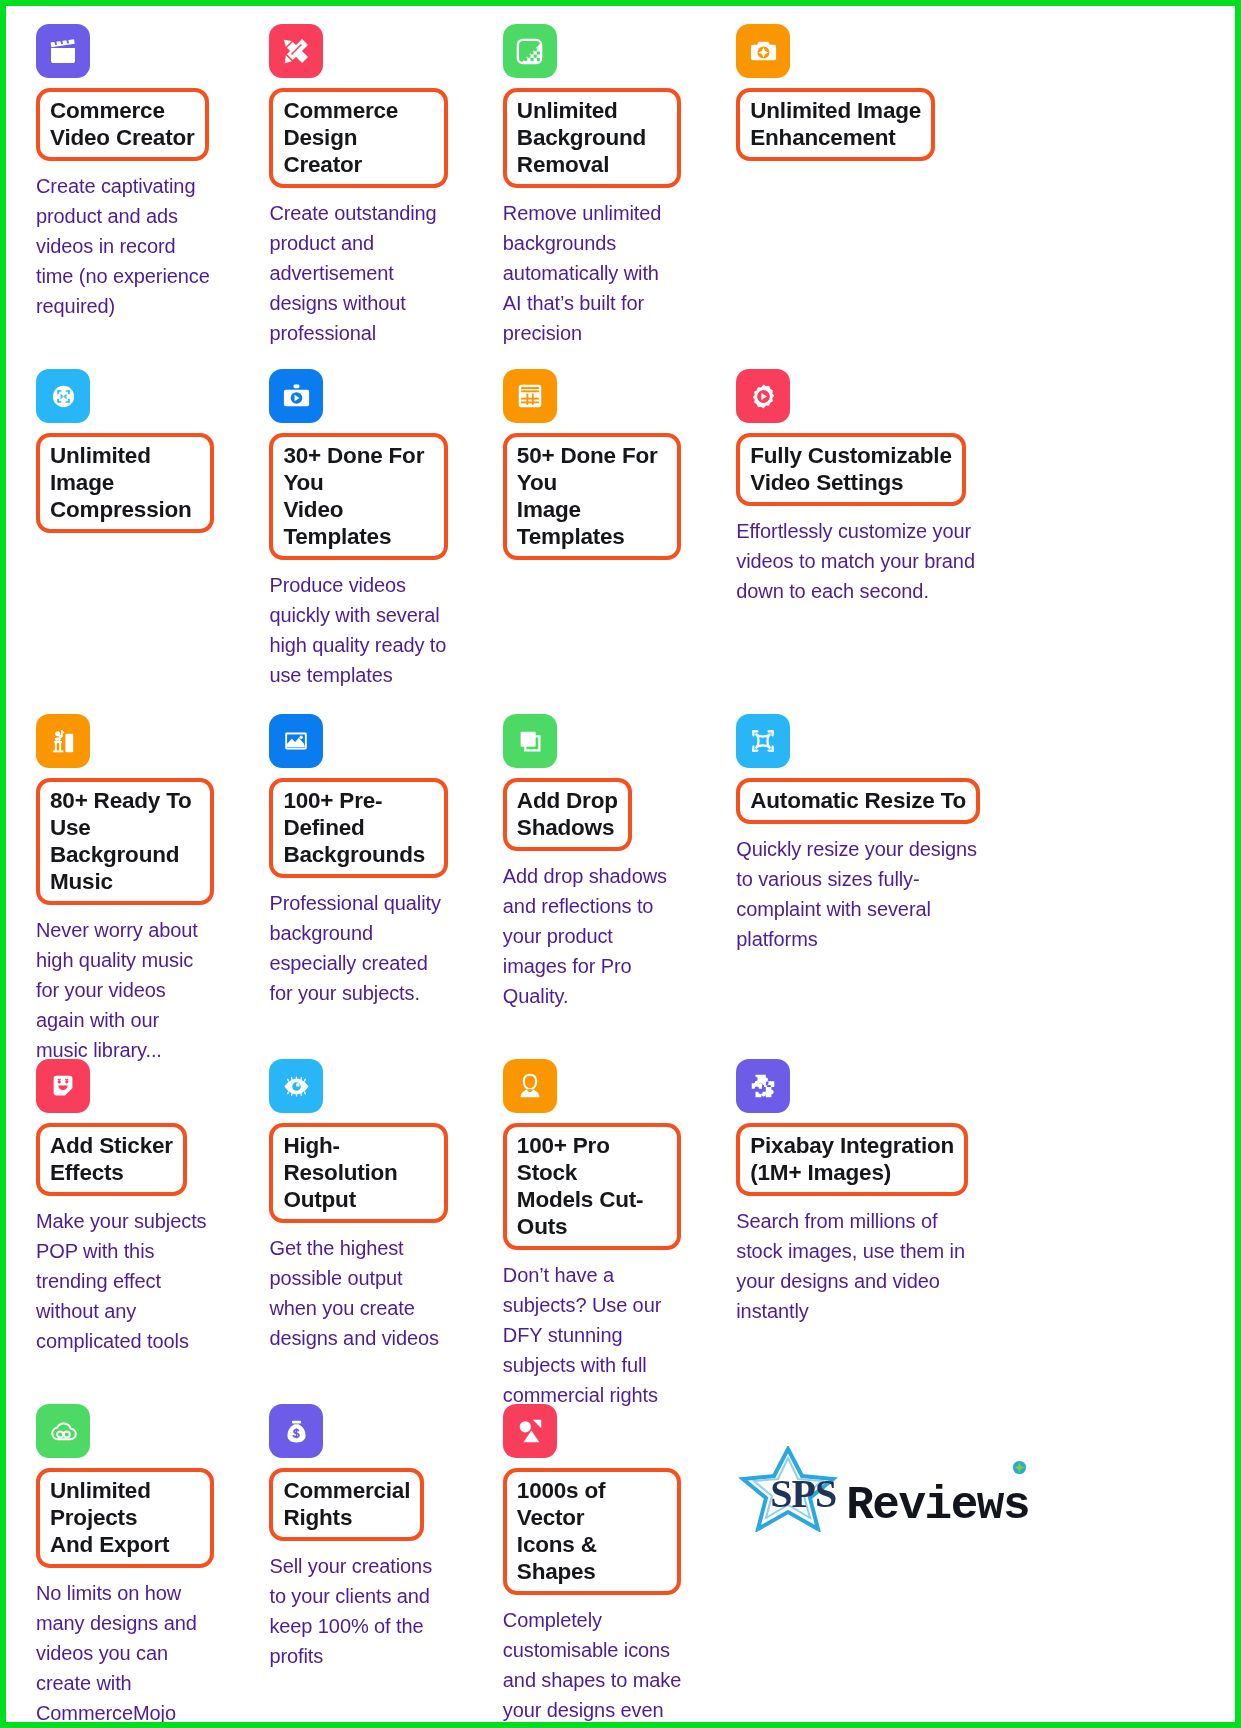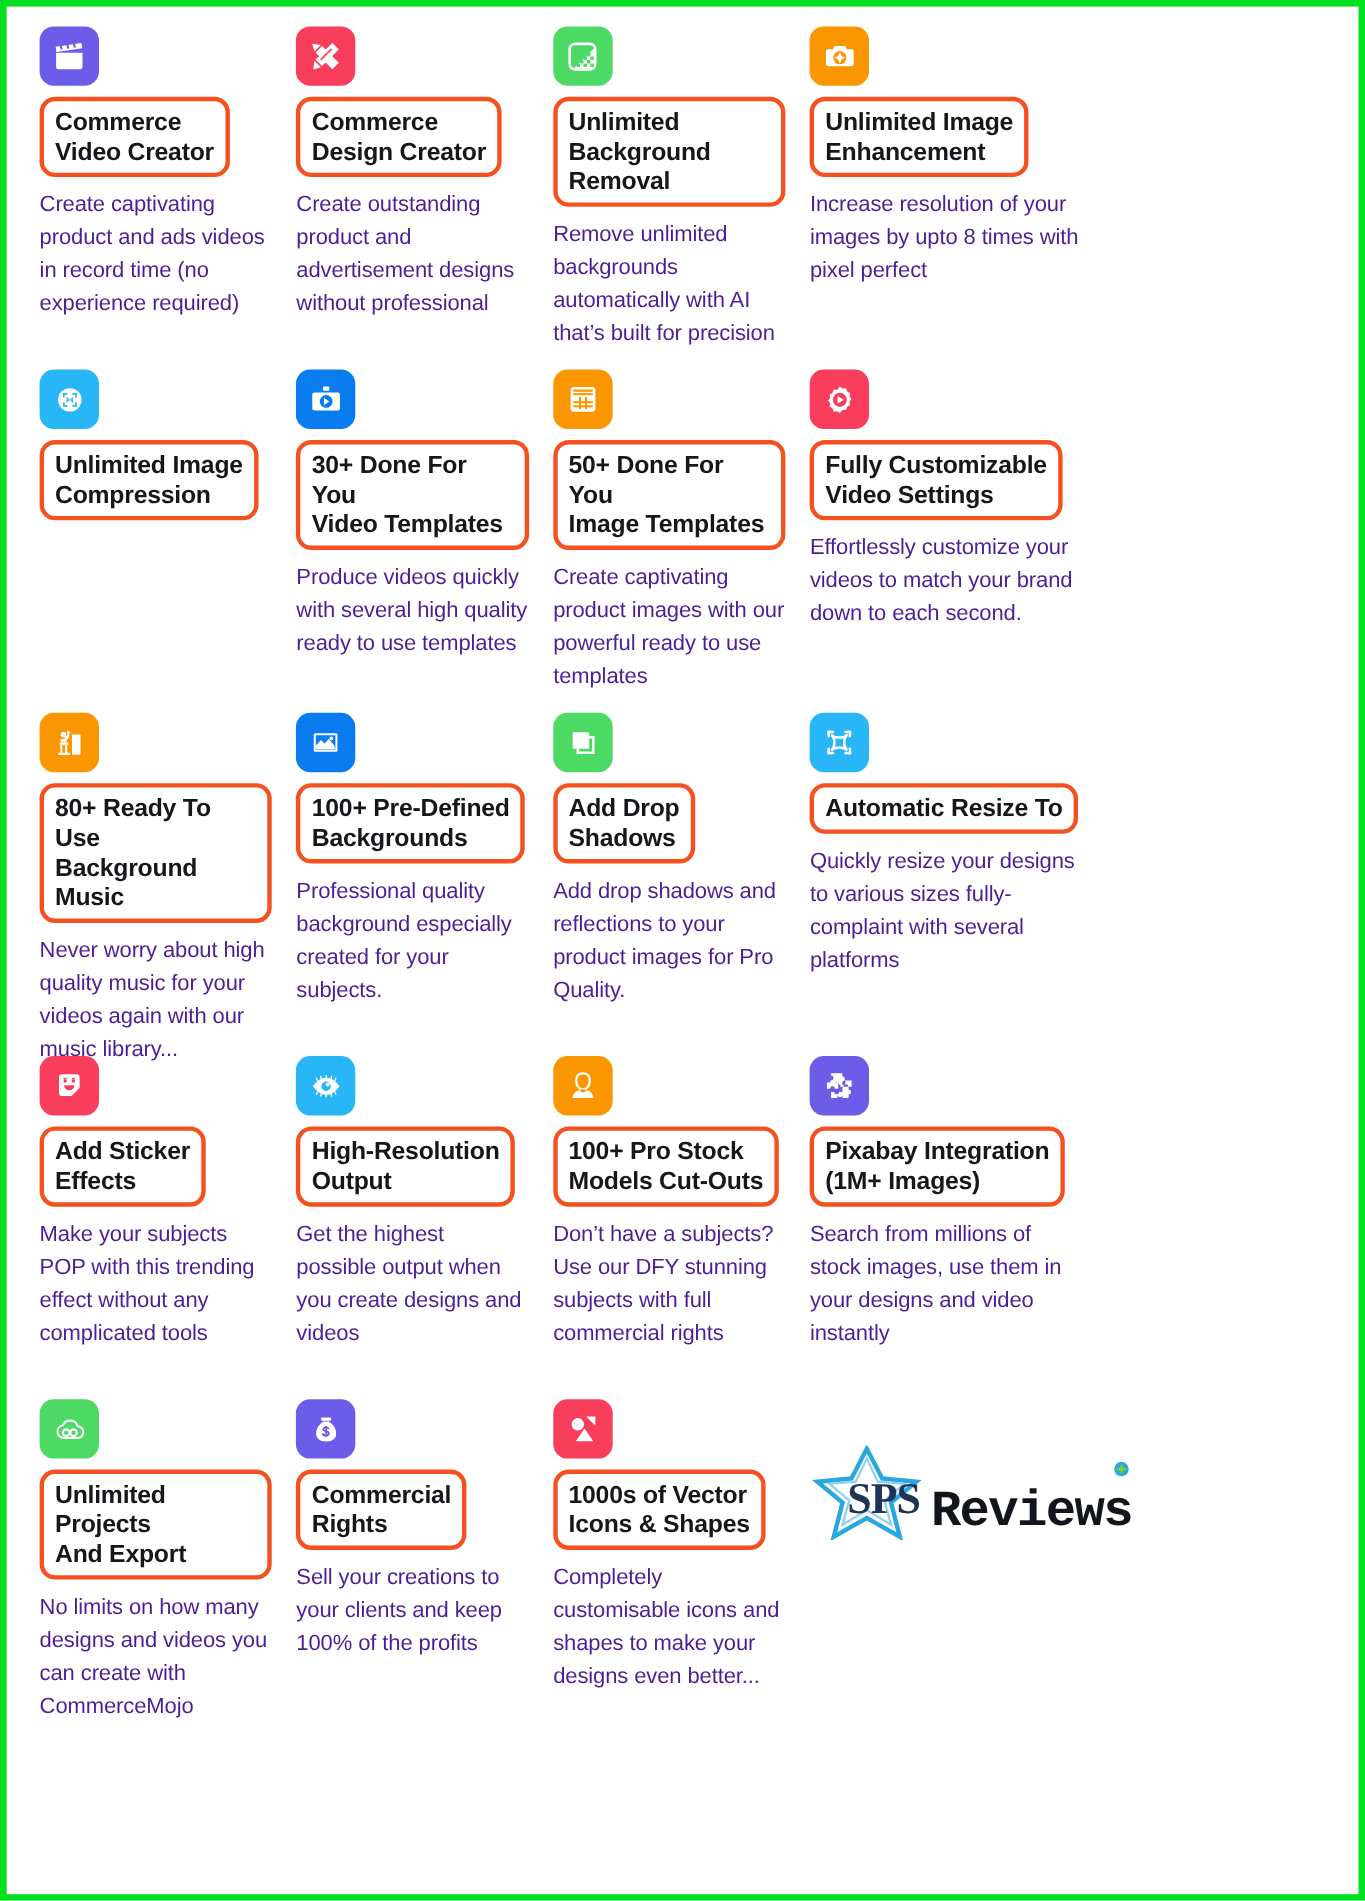--- a/index.html
+++ b/index.html
@@ -20,20 +20,21 @@
   .grid {
     position: absolute;
     left: 0; top: 0;
     width: 1075px;
     padding: 18px 30px 0 30px;
     display: grid;
     grid-template-columns: repeat(4, 1fr);
     grid-auto-rows: 312px;
     column-gap: 0px;
     row-gap: 0px;
+    gap: 33px;
   }
   .card {
     position: relative;
     padding-right: 22px;
   }
   .icon-tile {
     width: 54px;
     height: 54px;
     border-radius: 13px;
     display: flex;
@@ -179,21 +180,20 @@
         <svg width="31" height="31" viewBox="0 0 32 32" fill="#fff">
           <path d="M11 6h10l1.6 3H27a2 2 0 0 1 2 2v12a2 2 0 0 1-2 2H5a2 2 0 0 1-2-2V11a2 2 0 0 1 2-2h4.4z"></path>
           <circle cx="16" cy="17" r="6.2" fill="#fa9600"></circle>
           <path d="M16 11.6l1.6 3.8 3.8 1.6-3.8 1.6-1.6 3.8-1.6-3.8-3.8-1.6 3.8-1.6z" fill="#fff"></path>
         </svg>
       </div>
       <div class="title-box">
         <div class="t">Unlimited Image
 Enhancement</div>
       </div>
-      <div class="desc">Increase resolution of your images by upto 8 times with pixel perfect</div>
     </div>
 
     <div class="card">
       <div class="icon-tile" style="background:#29b6f6">
         <svg width="31" height="31" viewBox="0 0 32 32">
           <circle cx="16" cy="16" r="11" fill="#fff"></circle>
           <g fill="#29b6f6">
             <path d="M9.5 9.5h4.2v1.7h-2.5v2.5H9.5z"></path>
             <path d="M22.5 9.5v4.2h-1.7v-2.5h-2.5V9.5z"></path>
             <path d="M9.5 22.5v-4.2h1.7v2.5h2.5v1.7z"></path>
@@ -238,21 +238,20 @@
             <rect x="18" y="13.5" width="2" height="12"></rect>
             <rect x="6.5" y="17.8" width="19" height="2"></rect>
             <rect x="6.5" y="21.8" width="19" height="2"></rect>
           </g>
         </svg>
       </div>
       <div class="title-box">
         <div class="t">50+ Done For You
 Image Templates</div>
       </div>
-      <div class="desc">Create captivating product images with our powerful ready to use templates</div>
     </div>
 
     <div class="card">
       <div class="icon-tile" style="background:#f83e5a">
         <svg width="31" height="31" viewBox="0 0 32 32" fill="#fff">
           <path d="M16 3.5l2.6 1.9 3.2-.4 1.1 3.1 2.8 1.6-.7 3.1 2 2.5-2 2.5.7 3.1-2.8 1.6-1.1 3.1-3.2-.4L16 28.5l-2.6-1.9-3.2.4-1.1-3.1-2.8-1.6.7-3.1-2-2.5 2-2.5-.7-3.1 2.8-1.6 1.1-3.1 3.2.4z"></path>
           <circle cx="16" cy="16" r="6.6" fill="#f83e5a"></circle>
           <path d="M13.8 12.4l6 3.6-6 3.6z" fill="#fff"></path>
         </svg>
       </div>

